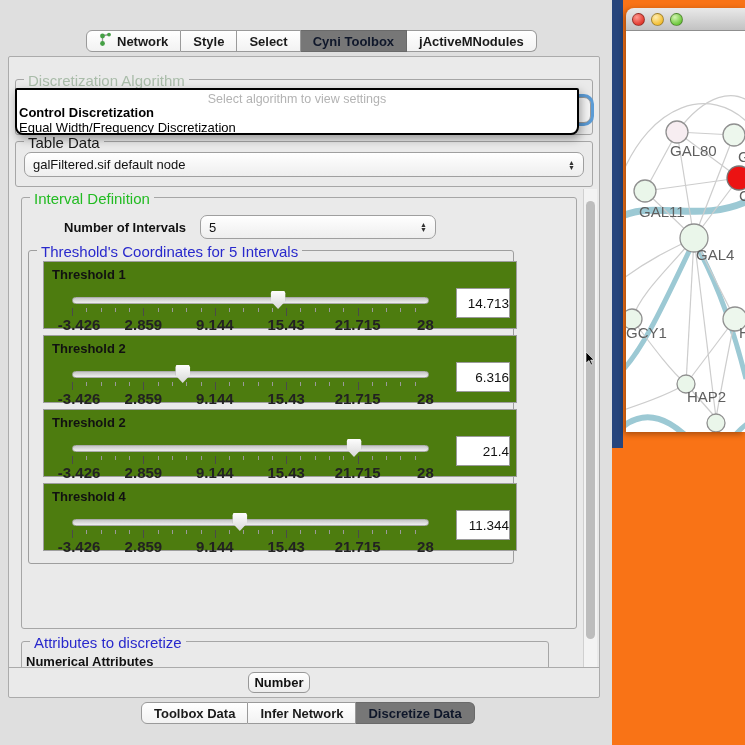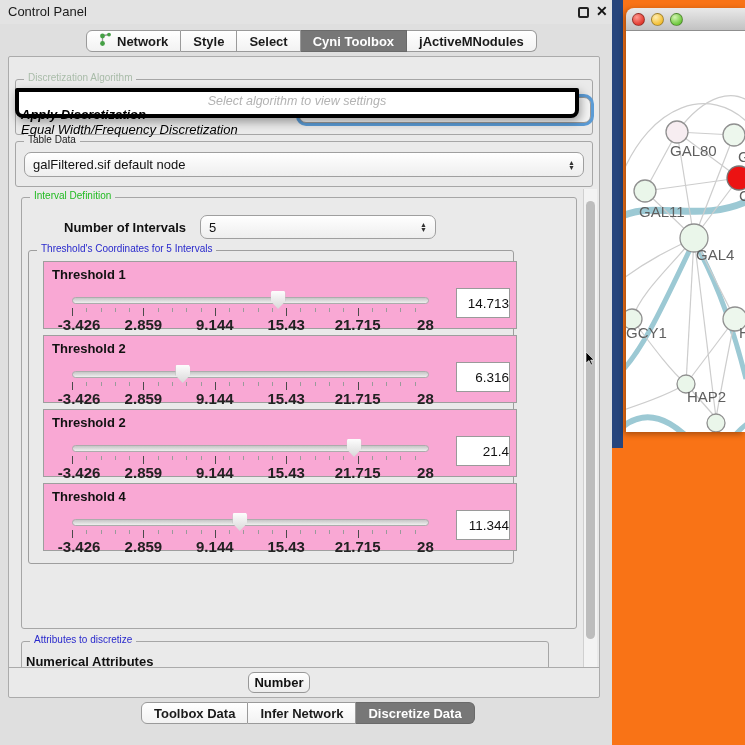--- a/index.html
+++ b/index.html
@@ -12,51 +12,51 @@
   #cp-titlebar { left:0; top:0; width:612px; height:24px; background:#E3E3E3; }
   #cp-title { left:8px; top:4px; font-size:13px; color:#1a1a1a; }
   #cp-float { left:578px; top:7px; width:11px; height:11px; border:2px solid #222; border-radius:2px; }
   #cp-close { left:596px; top:3px; font-size:14px; font-weight:bold; color:#111; }
 
   .tabrow { display:flex; align-items:stretch; }
   .tab { background:linear-gradient(#ffffff,#f2f2f2); border:1px solid #9a9a9a; border-left:none;
          padding:2px 12px; font-size:13px; font-weight:bold; color:#1a1a1a; display:flex; align-items:center; gap:5px;}
   .tab:first-child { border-left:1px solid #9a9a9a; border-radius:6px 0 0 6px; }
   .tab:last-child { border-radius:0 6px 6px 0; }
-  .tab.sel { background:#777777; color:#ffffff; border-color:#6a6a6a;align-items:flex-end; }
+  .tab.sel { background:#777777; color:#0f172a; border-color:#6a6a6a;align-items:flex-end; }
   #top-tabs { left:86px; top:30px; height:22px; }
   #bottom-tabs { left:141px; top:702px; height:22px; }
 
   #main-panel { left:8px; top:56px; width:592px; height:642px; background:#EAEAEA; border:1px solid #ABABAB; border-radius:2px; }
 
   .group { position:absolute; border:1px solid #A6A6A6; border-radius:3px; }
-  .group-label { position:absolute; top:-8px; left:8px; background:#EAEAEA; padding:0 4px; font-size:10px; }
+  .group-label { position:absolute; top:-8px; left:8px; background:#EAEAEA; padding:0 4px; font-size:15px; }
   .green { color:#22BB22; }
   .blue { color:#2929CC; }
 
   
   #hidden-combo { left:290px; top:40px; width:292px; height:26px; border-radius:7px; background:#f4f4f4;
                   box-shadow:0 0 0 3px #5B9BD5; border:1px solid #9a9a9a;}
 
   
-  #algo-popup { left:6px; top:31px; width:564px; height:30px; background:#ffffff; border:4px solid #000000;
-                border-radius:2px 2px 8px 8px; box-shadow:2px 4px 10px rgba(0,0,0,0.35); z-index:30;font-style:italic; }
+  #algo-popup { left:6px; top:31px; width:564px; height:47px; background:#ffffff; border:2px solid #000000;
+                border-radius:2px 2px 8px 8px; box-shadow:2px 4px 10px rgba(0,0,0,0.35); z-index:30; }
   #algo-hint { top:2px; left:0; width:100%; text-align:center; font-size:12.5px; color:#B3B3B3; }
   .algo-opt { left:2px; font-size:13px; color:#000; white-space:nowrap; }
 
   .combo { position:absolute; background:linear-gradient(#ffffff,#eeeeee); border:1px solid #9f9f9f; border-radius:7px;
            font-size:13px; color:#111; display:flex; align-items:center; padding:0 8px; }
   .stepper { position:absolute; right:8px; top:50%; transform:translateY(-50%); display:flex; flex-direction:column; line-height:5px; font-size:7px; color:#333; }
 
   
   #viewport { left:4px; top:132px; width:584px; height:478px; overflow:hidden; }
   .vscroll { position:absolute; background:#F3F3F3; border-left:1px solid #D0D0D0; }
   .vthumb { position:absolute; left:2px; width:9px; background:#BDBDBD; border-radius:5px; }
 
-  .thr-box { position:absolute; left:14px; width:474px; height:68px; border:1px solid #9E9E9E; background:#f9a8d4; }
+  .thr-box { position:absolute; left:14px; width:474px; height:68px; border:1px solid #9E9E9E; background:#4d7c0f; }
   .thr-title { position:absolute; left:8px; top:5px; font-size:13px; font-weight:bold; color:#111; }
   .slider-wrap { position:absolute; left:28px; top:30px; width:357px; height:34px; }
   .track { position:absolute; left:0; top:5px; width:100%; height:7px; border:1px solid #ACACAC; border-radius:4px;
            background:linear-gradient(#C6C6C6,#EFEFEF); }
   .thumb { position:absolute; top:-1px; width:15px; height:18px; transform:translateX(-50%);
            background:linear-gradient(#FDFDFD,#D8D8D8); clip-path:polygon(8% 0,92% 0,100% 12%,100% 55%,50% 100%,0 55%,0 12%);
            filter:drop-shadow(0 0 1px #777); }
   .ticks { position:absolute; left:0; top:16px; width:100%; height:8px;
            background:
              repeating-linear-gradient(90deg,#4a4a4a 0 1px,transparent 1px 20%) left top/100% 8px no-repeat,
@@ -83,25 +83,20 @@
   #net-canvas svg { position:absolute; left:0; top:0; }
   svg text { font-family:"Liberation Sans", sans-serif; font-size:15px; fill:#5f5f5f; }
 
   #mouse-cursor { left:585px; top:352px; width:10px; height:14px; z-index:50; }
 </style>
 </head>
 <body>
 
 <div id="left-region" class="abs">
 
-  <div id="cp-titlebar" class="abs">
-    <span id="cp-title" class="abs">Control Panel</span>
-    <span id="cp-float" class="abs"></span>
-    <span id="cp-close" class="abs">✕</span>
-  </div>
 
   <div id="top-tabs" class="abs tabrow">
     <div class="tab">
       <span>
         <svg width="13" height="15" viewBox="0 0 13 15">
           <line x1="3.5" y1="4" x2="3.5" y2="11" stroke="#9a9a9a" stroke-width="1.3"></line>
           <line x1="3.5" y1="4" x2="9.5" y2="2.5" stroke="#9a9a9a" stroke-width="1.3"></line>
           <circle cx="3.5" cy="4" r="2.4" fill="#45A045"></circle>
           <circle cx="3.5" cy="11.5" r="2.4" fill="#45A045"></circle>
           <circle cx="10" cy="2.6" r="1.9" fill="#45A045"></circle>
@@ -125,21 +120,21 @@
 
   <div id="main-panel" class="abs">
 
     <div class="group" style="left:6px; top:22px; width:578px; height:56px;">
       <span class="group-label" style="color:#A9BCA9;">Discretization Algorithm</span>
     </div>
     <div id="hidden-combo" class="abs"></div>
 
     <div id="algo-popup" class="abs">
       <div id="algo-hint" class="abs">Select algorithm to view settings</div>
-      <div class="algo-opt abs" style="top:15px; font-weight:bold;">Apply Discretization</div>
+      <div class="algo-opt abs" style="top:15px; font-weight:bold;">Control Discretization</div>
       <div class="algo-opt abs" style="top:30px;">Equal Width/Frequency Discretization</div>
     </div>
 
     <div class="group" style="left:6px; top:84px; width:578px; height:46px;">
       <span class="group-label" style="color:#1a1a1a;">Table Data</span>
       <div class="combo" style="left:8px; top:10px; width:560px; height:25px;">
         <span>galFiltered.sif default node</span>
         <span class="stepper">
             <span>▲</span>
             <span>▼</span>

